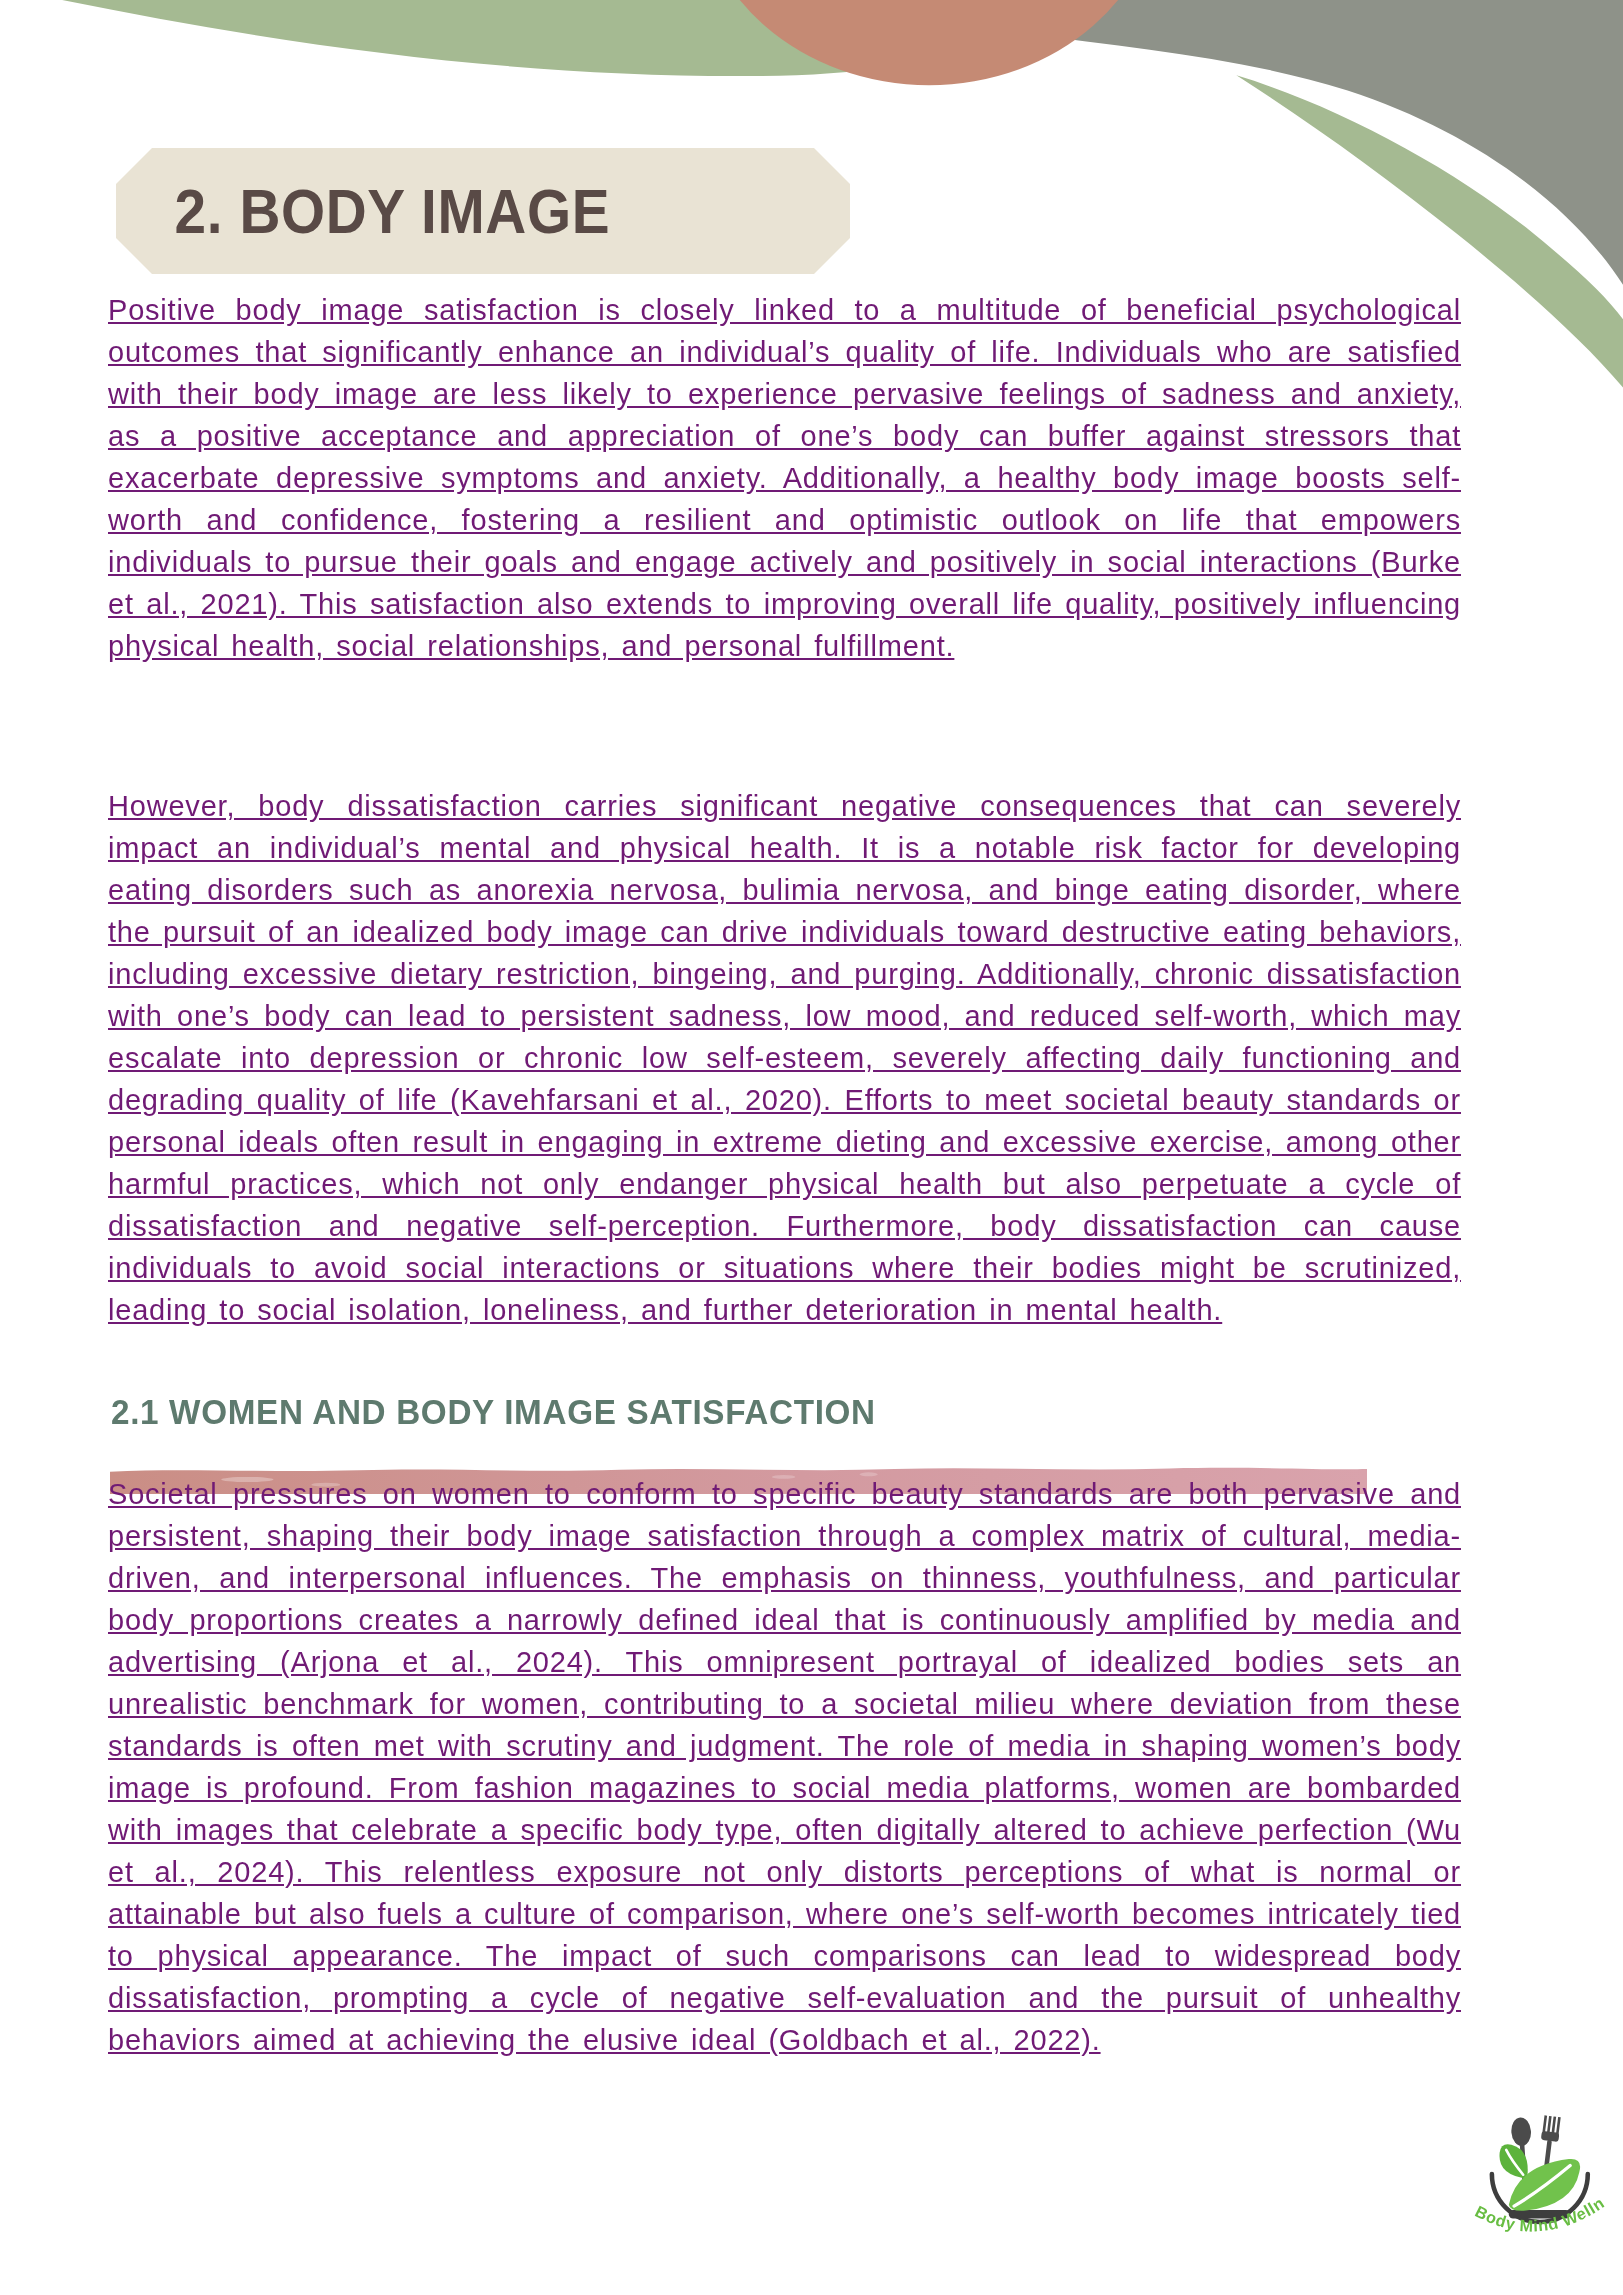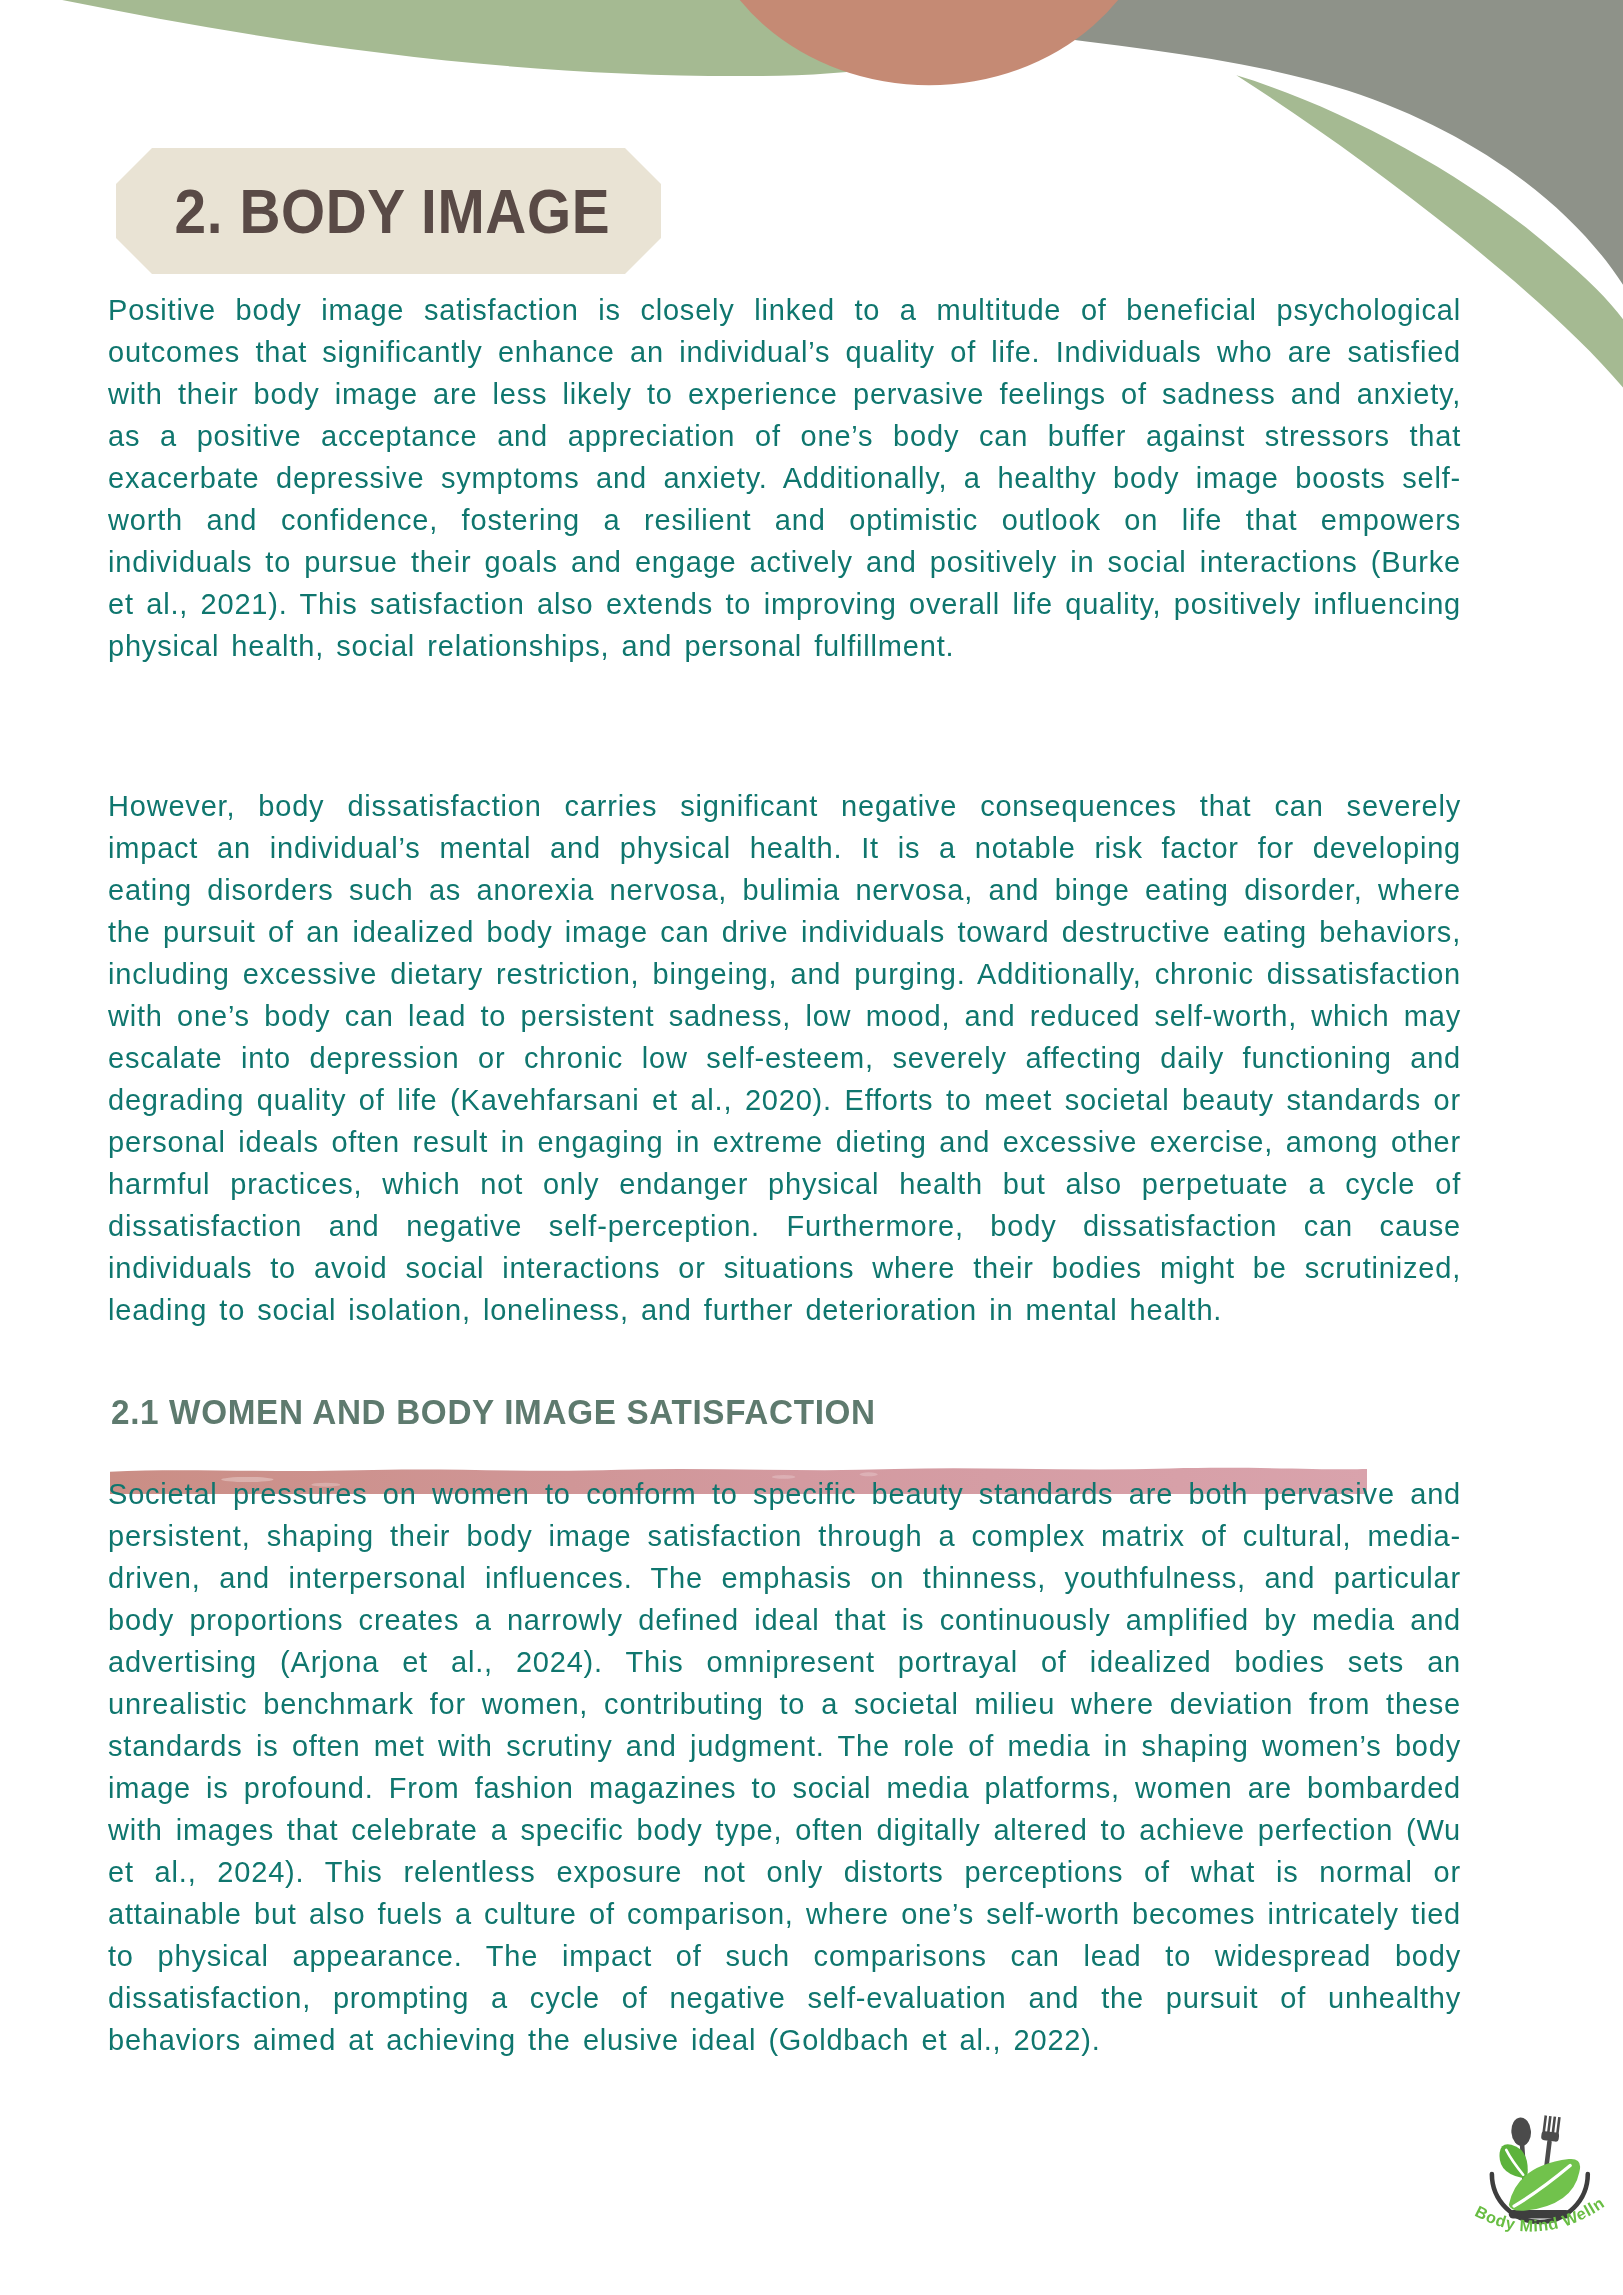--- a/index.html
+++ b/index.html
@@ -10,40 +10,41 @@
     background:#ffffff;
     overflow:hidden;
     font-family:"Liberation Sans", sans-serif;
   }
   .deco-top{
     position:absolute;top:0;left:0;width:1623px;height:432px;display:block;
   }
   .title-box{
     position:absolute;
     left:116px;top:148px;
-    width:545px;height:126px;
+    width:734px;height:126px;
     background:#e9e3d4;
     clip-path:polygon(36px 0,calc(100% - 36px) 0,100% 36px,100% calc(100% - 36px),calc(100% - 36px) 100%,36px 100%,0 calc(100% - 36px),0 36px);
     display:flex;align-items:center;
   }
   .title-box h1{
     margin:0;padding-left:65px;
     font-size:63px;font-weight:bold;letter-spacing:0.7px;
     color:#594a46;
     transform:scaleX(0.9);transform-origin:left center;
     white-space:nowrap;
   }
   .body-par{
     position:absolute;
     left:108px;width:1353px;
     margin:0;
     font-size:29px;line-height:42px;
     letter-spacing:0.8px;word-spacing:3.3px;
     text-align:justify;
-    color:#0f766e;
+    color:#701a75;
+    text-decoration:underline;
   }
   .p1{top:289px;}
   .p2{top:785px;}
   .p3{top:1473px;}
   .section-heading{
     position:absolute;
     left:111px;top:1392px;
     margin:0;
     font-size:35px;font-weight:bold;letter-spacing:0.7px;
     color:#5e7a6e;

